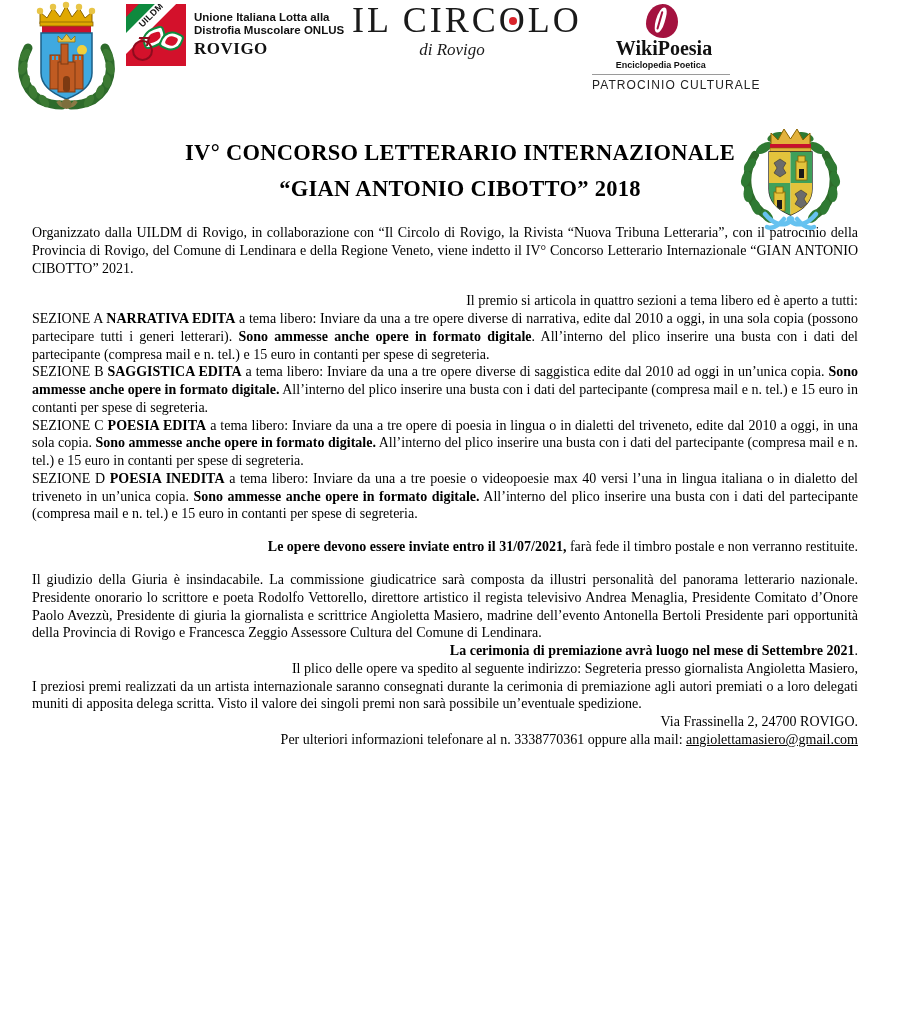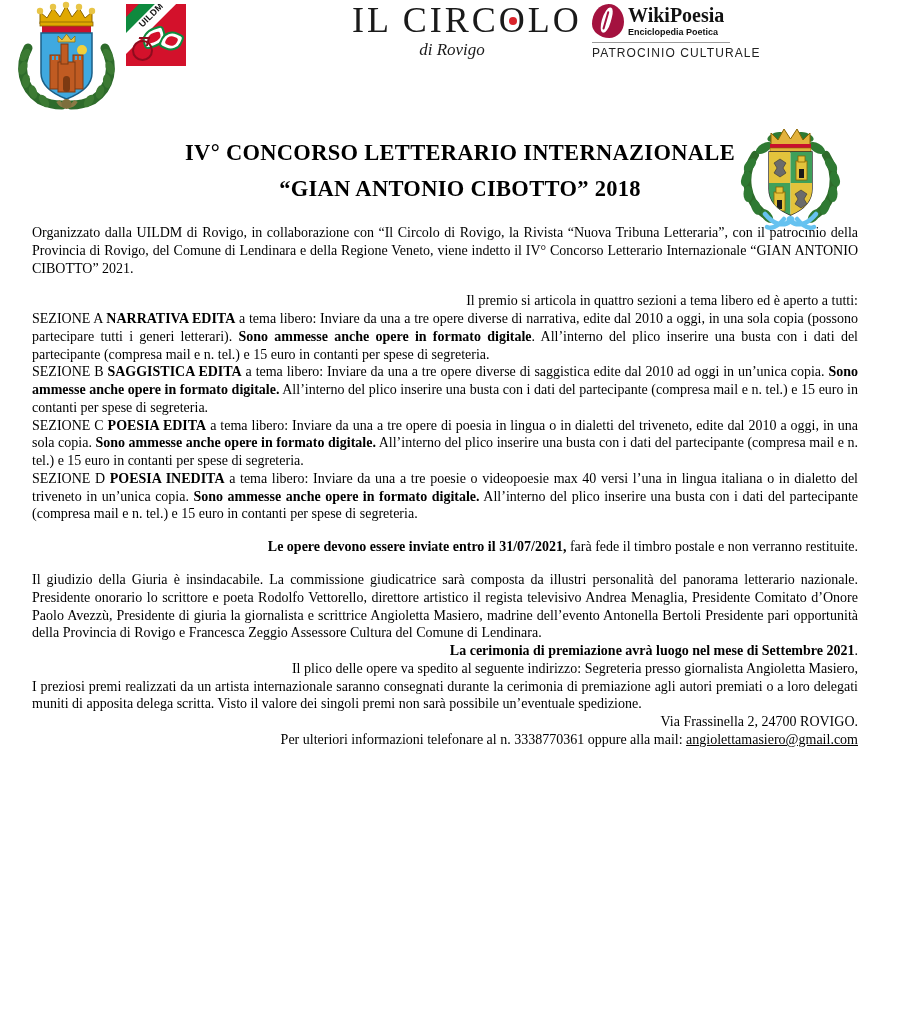--- a/index.html
+++ b/index.html
@@ -128,21 +128,21 @@
   .circolo-sub {
     font-family: Liberation Serif, serif;
     font-style: italic;
     font-size: 17px;
     color: #1a1a1a;
     margin-top: 2px;
   }
 
   
   #logo-wiki { left: 592px; top: 4px; width: 140px; height: 62px; }
-  .wiki-row { display: flex; align-items: center; }
+  .wiki-row { display: flex; align-items: center; flex-direction: column; }
   .wiki-mark {
     width: 32px; height: 34px;
     position: relative;
     flex: 0 0 auto;
   }
   .wiki-mark .blob {
     position: absolute; inset: 0;
     background: #A4123F;
     border-radius: 52% 48% 46% 54% / 58% 52% 48% 42%;
   }
@@ -291,20 +291,25 @@
         <div class="uildm-diag green"></div>
         <div class="uildm-diag"></div>
         <div class="uildm-letters">UILDM</div>
         <div class="uildm-wing w1">
             <div class="core"></div>
           </div>
         <div class="uildm-wing w2">
             <div class="core"></div>
           </div>
         <div class="uildm-chair"></div>
+      </div>
+      <div class="uildm-text">
+        <div class="uildm-l1">Unione Italiana Lotta alla</div>
+        <div class="uildm-l2">Distrofia Muscolare ONLUS</div>
+        <div class="uildm-l3">ROVIGO</div>
       </div>
     </div>
   </div>
 
   <div class="logo-slot" id="logo-circolo">
     <div class="circolo-main"><span>IL CIRC</span><span class="dotted"><span>O</span><span class="reddot"></span></span><span>LO</span></div>
     <div class="circolo-sub">di Rovigo</div>
   </div>
 
   <div class="logo-slot" id="logo-wiki">

